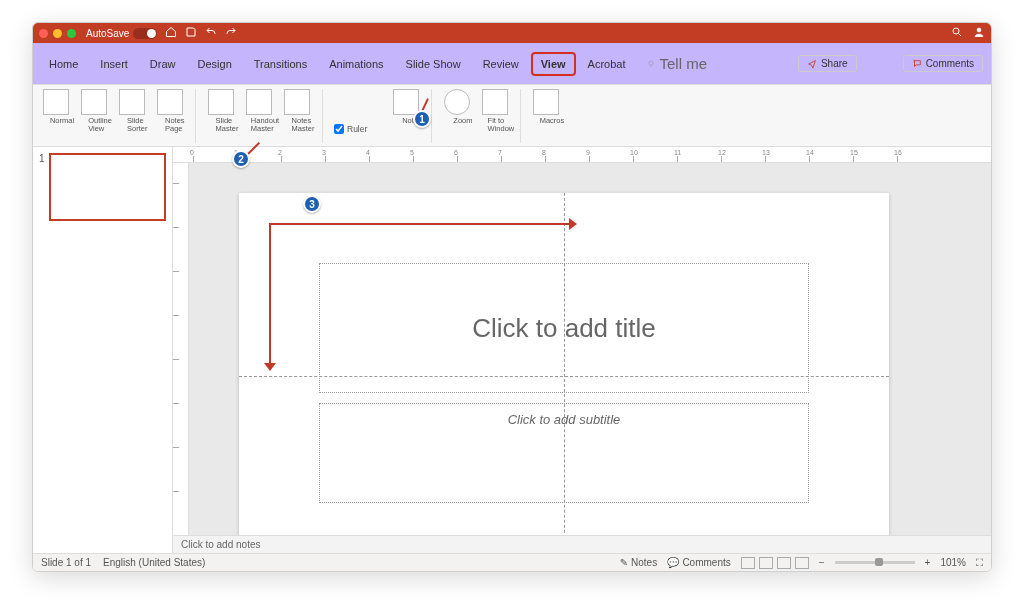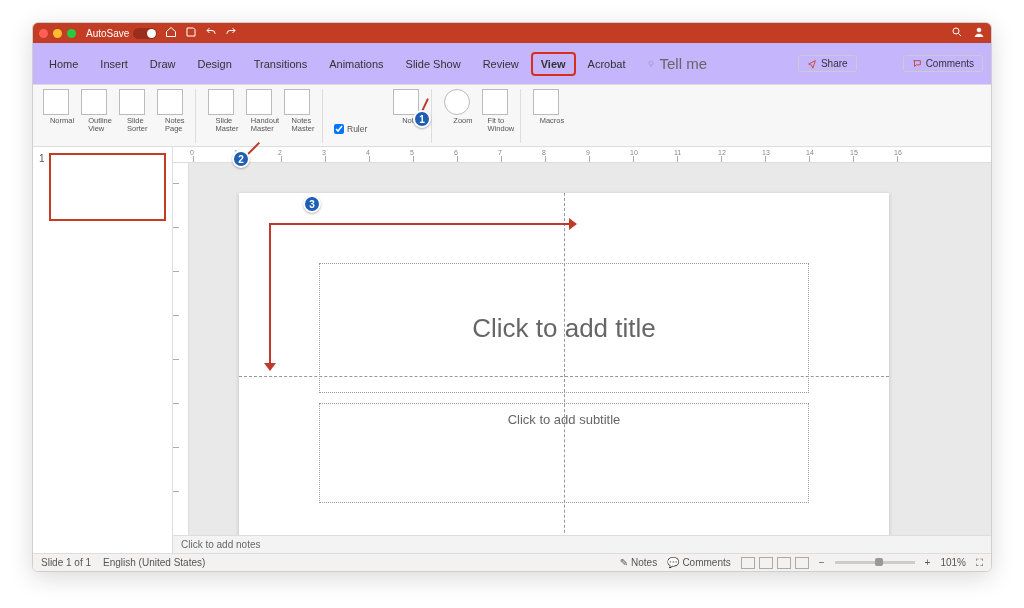--- a/index.html
+++ b/index.html
@@ -50,21 +50,21 @@
 .hruler .ticklbl { position:absolute; bottom:6px; transform:translateX(-3px); }
 .midrow { flex:1; display:flex; overflow:hidden; }
 .vruler { width:16px; background:#fff; border-right:1px solid #ddd; position:relative; }
 .vruler .tick { position:absolute; left:0; border-top:1px solid #aaa; width:6px; }
 .canvaswrap { flex:1; position:relative; background:#e9e9e9; overflow:hidden; }
 .slide { position:absolute; left:50px; top:30px; width:650px; height:365px; background:#fff; box-shadow:0 1px 4px rgba(0,0,0,.2); }
 .guide-v { position:absolute; top:0; bottom:0; border-left:1px dashed #999; }
 .guide-h { position:absolute; left:0; right:0; border-top:1px dashed #999; }
 .ph { position:absolute; border:1px dotted #999; display:flex; align-items:center; justify-content:center; color:#666; }
 .ph-title { left:80px; top:70px; width:490px; height:130px; font-size:26px; }
-.ph-sub { left:80px; top:210px; width:490px; height:100px; font-size:13px; align-items:flex-start; padding-top:8px; }
+.ph-sub { left:80px; top:210px; width:490px; height:100px; font-size:13px; align-items:flex-start; padding-top:8px;font-style:italic; }
 .notesbar { height:18px; background:#f3f3f3; border-top:1px solid #ddd; font-size:10px; color:#666; padding-left:8px; display:flex; align-items:center; }
 
 
 .statusbar { height:18px; background:#f3f2f1; border-top:1px solid #ddd; display:flex; align-items:center; font-size:10px; color:#555; padding:0 8px; gap:12px; }
 .statusbar .sright { margin-left:auto; display:flex; align-items:center; gap:10px; }
 .zoomslider { width:80px; height:3px; background:#ccc; position:relative; }
 .zoomslider::after { content:""; position:absolute; left:50%; top:-3px; width:8px; height:8px; background:#999; border-radius:2px; }
 .viewbtns { display:flex; gap:4px; }
 .vb { width:14px; height:12px; border:1px solid #aaa; }
 

